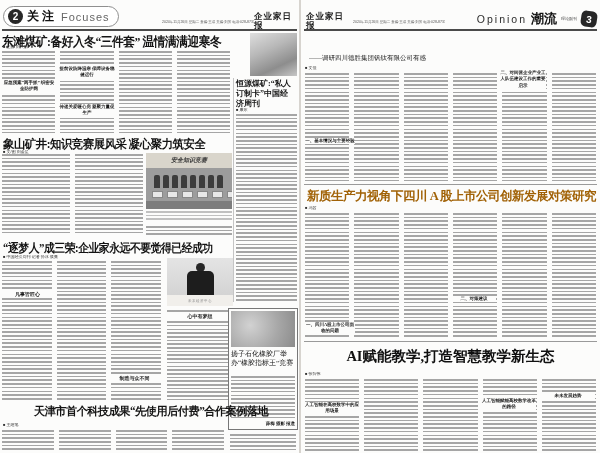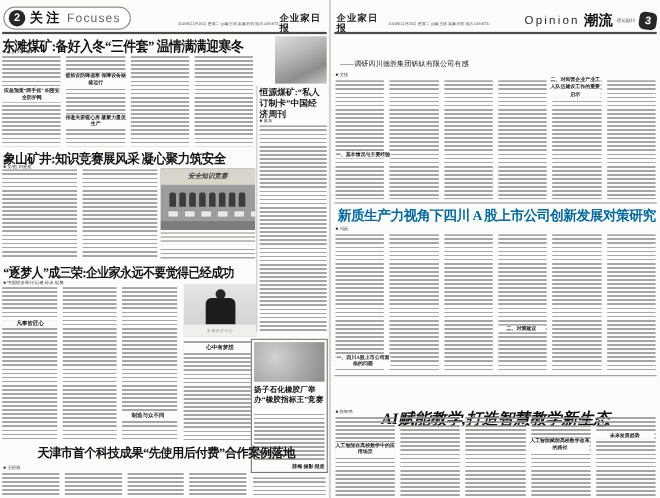--- a/index.html
+++ b/index.html
@@ -123,21 +123,21 @@
     <div class="subhead" style="left:167px;top:313px;width:66px;">心中有梦想</div>
 
     <div class="vrule" style="left:233px;top:78px;height:224px;"></div>
     <div class="abs serif" style="left:236px;top:79px;width:58px;font-size:8px;font-weight:700;line-height:1.25;color:#141414;">恒源煤矿:“私人订制卡”中国经济周刊</div>
     <div class="byline" style="left:236px;top:108px;width:40px;">■ 康东</div>
     <div class="abs greek" style="left:236px;top:114px;width:61px;height:188px;"></div>
 
     <div class="boxed" style="left:228px;top:308px;width:70px;height:122px;"></div>
     <div class="photo" style="left:231px;top:311px;width:64px;height:36px;
          background:radial-gradient(circle at 30% 40%,#d2d2d2 0%,#a8a8a8 55%,#8b8b8b 100%);"></div>
-    <div class="abs serif" style="left:231px;top:350px;width:64px;font-size:7px;font-weight:700;line-height:1.3;color:#141414;">扬子石化橡胶厂举办“橡胶指标王”竞赛</div>
+    <div class="abs serif" style="left:231px;top:350px;width:64px;font-size:7px;font-weight:400;line-height:1.3;color:#141414;">扬子石化橡胶厂举办“橡胶指标王”竞赛</div>
     <div class="abs greek" style="left:231px;top:376px;width:64px;height:43px;"></div>
     <div class="abs serif" style="left:231px;top:421px;width:64px;font-size:4.5px;font-weight:700;text-align:right;color:#222;">薛梅 摄影 报道</div>
 
     <div class="abs headline" style="left:34px;top:404px;font-size:11.5px;transform:scaleX(.97);">天津市首个科技成果“先使用后付费”合作案例落地</div>
     <div class="byline" style="left:3px;top:423px;width:40px;">■ 王绍旭</div>
     <div class="cols" style="left:2px;top:430px;width:222px;height:21px;">
       <div class="col greek"></div>
       <div class="col greek"></div>
       <div class="col greek"></div>
       <div class="col greek"></div>
@@ -170,36 +170,36 @@
       <div class="col greek"></div>
       <div class="col greek"></div>
       <div class="col greek"></div>
       <div class="col greek"></div>
     </div>
     <div class="subhead" style="left:4px;top:138px;width:50px;font-size:4.5px;">一、基本情况与主要经验</div>
     <div class="subhead" style="left:199px;top:70px;width:46px;font-size:4.5px;">二、对民营企业产业工人队伍建设工作的重要启示</div>
 
     <div class="thinrule" style="left:3px;top:184px;width:293px;height:0.8px;"></div>
     <div class="abs serif" style="left:6px;top:188px;width:288px;text-align:left;font-weight:700;font-size:12.5px;
-         letter-spacing:-0.5px;color:#0369a1;white-space:nowrap;">新质生产力视角下四川 A 股上市公司创新发展对策研究</div>
+         letter-spacing:-0.5px;color:#a16207;white-space:nowrap;">新质生产力视角下四川 A 股上市公司创新发展对策研究</div>
     <div class="byline" style="left:4px;top:206px;width:35px;">■ 冯茜</div>
     <div class="cols" style="left:4px;top:213px;width:291px;height:125px;">
       <div class="col greek"></div>
       <div class="col greek"></div>
       <div class="col greek"></div>
       <div class="col greek"></div>
       <div class="col greek"></div>
       <div class="col greek"></div>
     </div>
     <div class="subhead" style="left:4px;top:322px;width:50px;font-size:4.5px;">一、四川A股上市公司面临的问题</div>
     <div class="subhead" style="left:151px;top:296px;width:44px;font-size:4.5px;">二、对策建议</div>
 
     <div class="thinrule" style="left:3px;top:341px;width:293px;height:0.8px;"></div>
-    <div class="abs serif" style="left:37px;top:347px;width:225px;text-align:center;font-weight:700;font-style:italic;
-         font-size:14.5px;color:#101010;white-space:nowrap;margin-top:24px;">AI赋能教学,打造智慧教学新生态</div>
+    <div class="abs serif" style="left:37px;top:347px;width:225px;text-align:center;font-weight:700;
+         font-size:14.5px;color:#101010;white-space:nowrap;">AI赋能教学,打造智慧教学新生态</div>
     <div class="byline" style="left:4px;top:372px;width:40px;">■ 张智伟</div>
     <div class="cols" style="left:4px;top:379px;width:291px;height:72px;">
       <div class="col greek"></div>
       <div class="col greek"></div>
       <div class="col greek"></div>
       <div class="col greek"></div>
       <div class="col greek"></div>
     </div>
     <div class="subhead" style="left:4px;top:402px;width:54px;font-size:4.5px;">人工智能在高校数学中的应用场景</div>
     <div class="subhead" style="left:181px;top:398px;width:54px;font-size:4.5px;">人工智能赋能高校数学改革的路径</div>

